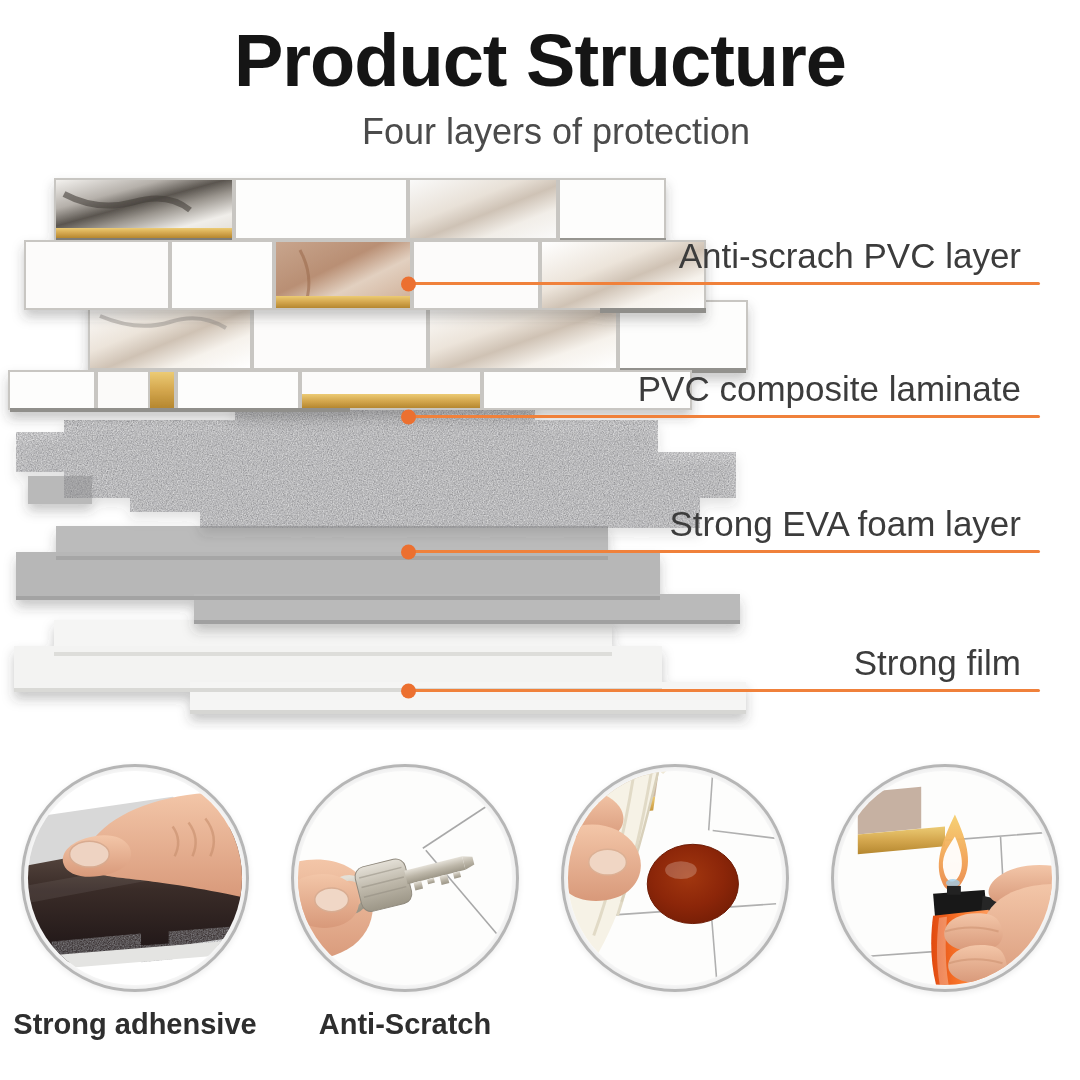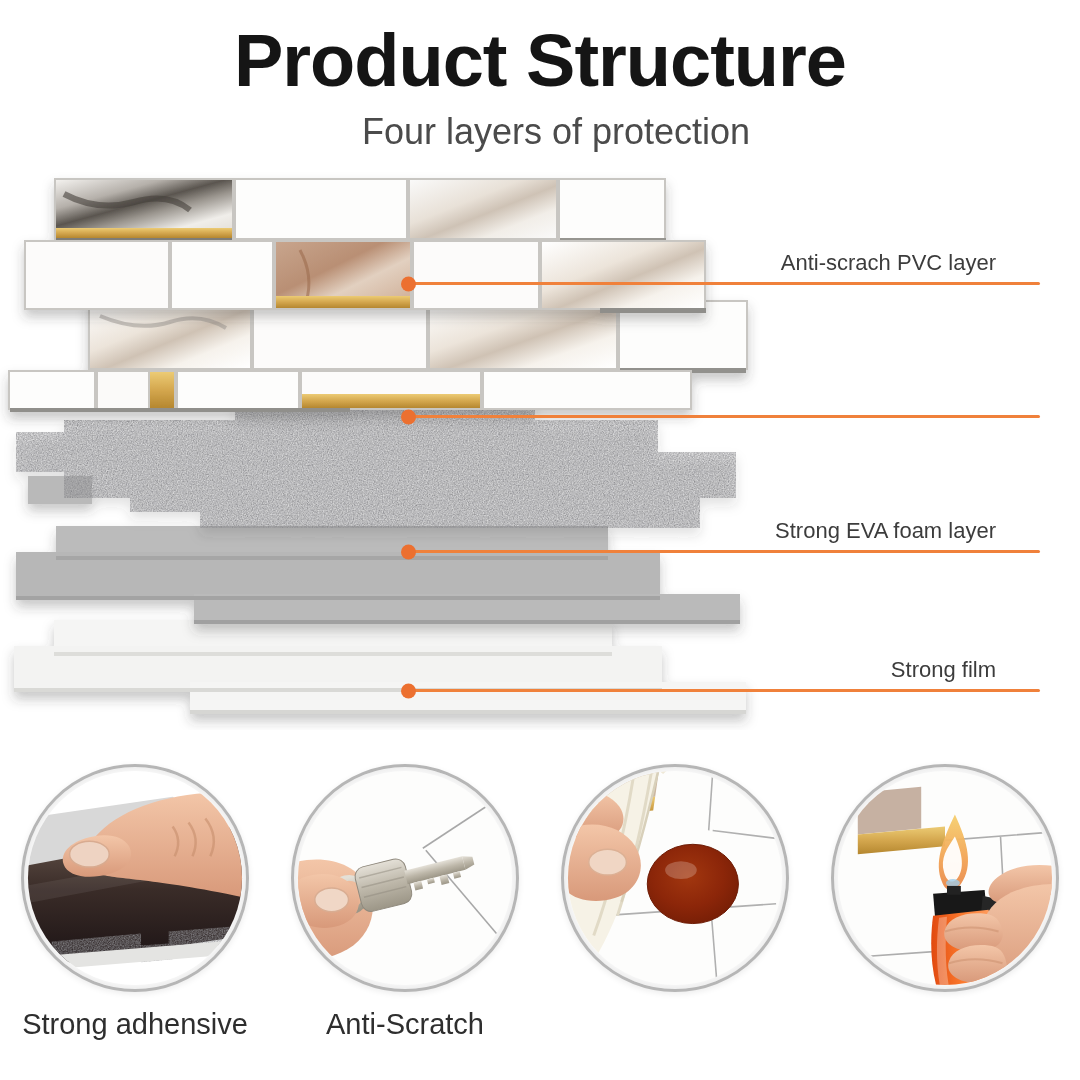--- a/index.html
+++ b/index.html
@@ -7,31 +7,31 @@
         font-family:"Liberation Sans",sans-serif;}
   
   .hdr{position:absolute;top:18px;left:0;width:1080px;text-align:center;}
   .hdr h1{margin:0;font-family:Liberation Sans, sans-serif;font-weight:700;font-size:74px;
           color:#151515;letter-spacing:-1px;}
   .hdr p{margin:8px 0 8px;font-size:36px;color:#4b4b4b;padding-left:32px;}
   
   .stack{position:absolute;top:170px;left:0;width:760px;height:560px;}
   
   .callout{position:absolute;left:408px;width:632px;height:48px;}
-  .callout-text{position:absolute;right:44px;bottom:9px;font-size:22px;color:#3c3c3c;}
+  .callout-text{position:absolute;right:19px;bottom:9px;font-size:35px;color:#3c3c3c;}
   .callout-line{position:absolute;left:0;right:0;bottom:0;height:3px;background:#F0813B;border-radius:2px;}
   .callout-dot{position:absolute;left:-7px;top:50%;transform:translateY(-50%);
                width:15px;height:15px;border-radius:50%;background:#EC7030;}
   
   .features{position:absolute;top:764px;left:0;width:1080px;display:flex;}
   .feature{width:270px;margin:0;display:flex;flex-direction:column;align-items:center;}
   .circle{width:222px;height:222px;border-radius:50%;border:3px solid #b6b6b6;overflow:hidden;
           background:#fff;box-shadow:inset 0 0 14px rgba(0,0,0,.13), 0 2px 6px rgba(0,0,0,.08);}
   .circle svg{display:block;width:100%;height:100%;}
-  .feature figcaption{margin-top:16px;font-size:29px;font-weight:400;color:#2e2e2e;}
+  .feature figcaption{margin-top:16px;font-size:29px;font-weight:700;color:#2e2e2e;}
   .defs-svg{position:absolute;width:0;height:0;}
 </style>
 </head>
 <body>
 
 <div class="page">
 
   <svg class="defs-svg">
     <defs>
       <linearGradient id="gold" x1="0" y1="0" x2="0" y2="1">
@@ -188,20 +188,21 @@
     </svg>
   </div>
 
   <div class="callout" style="top:237px">
     <div class="callout-text">Anti-scrach PVC layer</div>
     <div class="callout-line">
       <div class="callout-dot"></div>
     </div>
   </div>
   <div class="callout" style="top:370px">
+    <div class="callout-text">PVC composite laminate</div>
     <div class="callout-line">
       <div class="callout-dot"></div>
     </div>
   </div>
   <div class="callout" style="top:505px">
     <div class="callout-text">Strong EVA foam layer</div>
     <div class="callout-line">
       <div class="callout-dot"></div>
     </div>
   </div>

